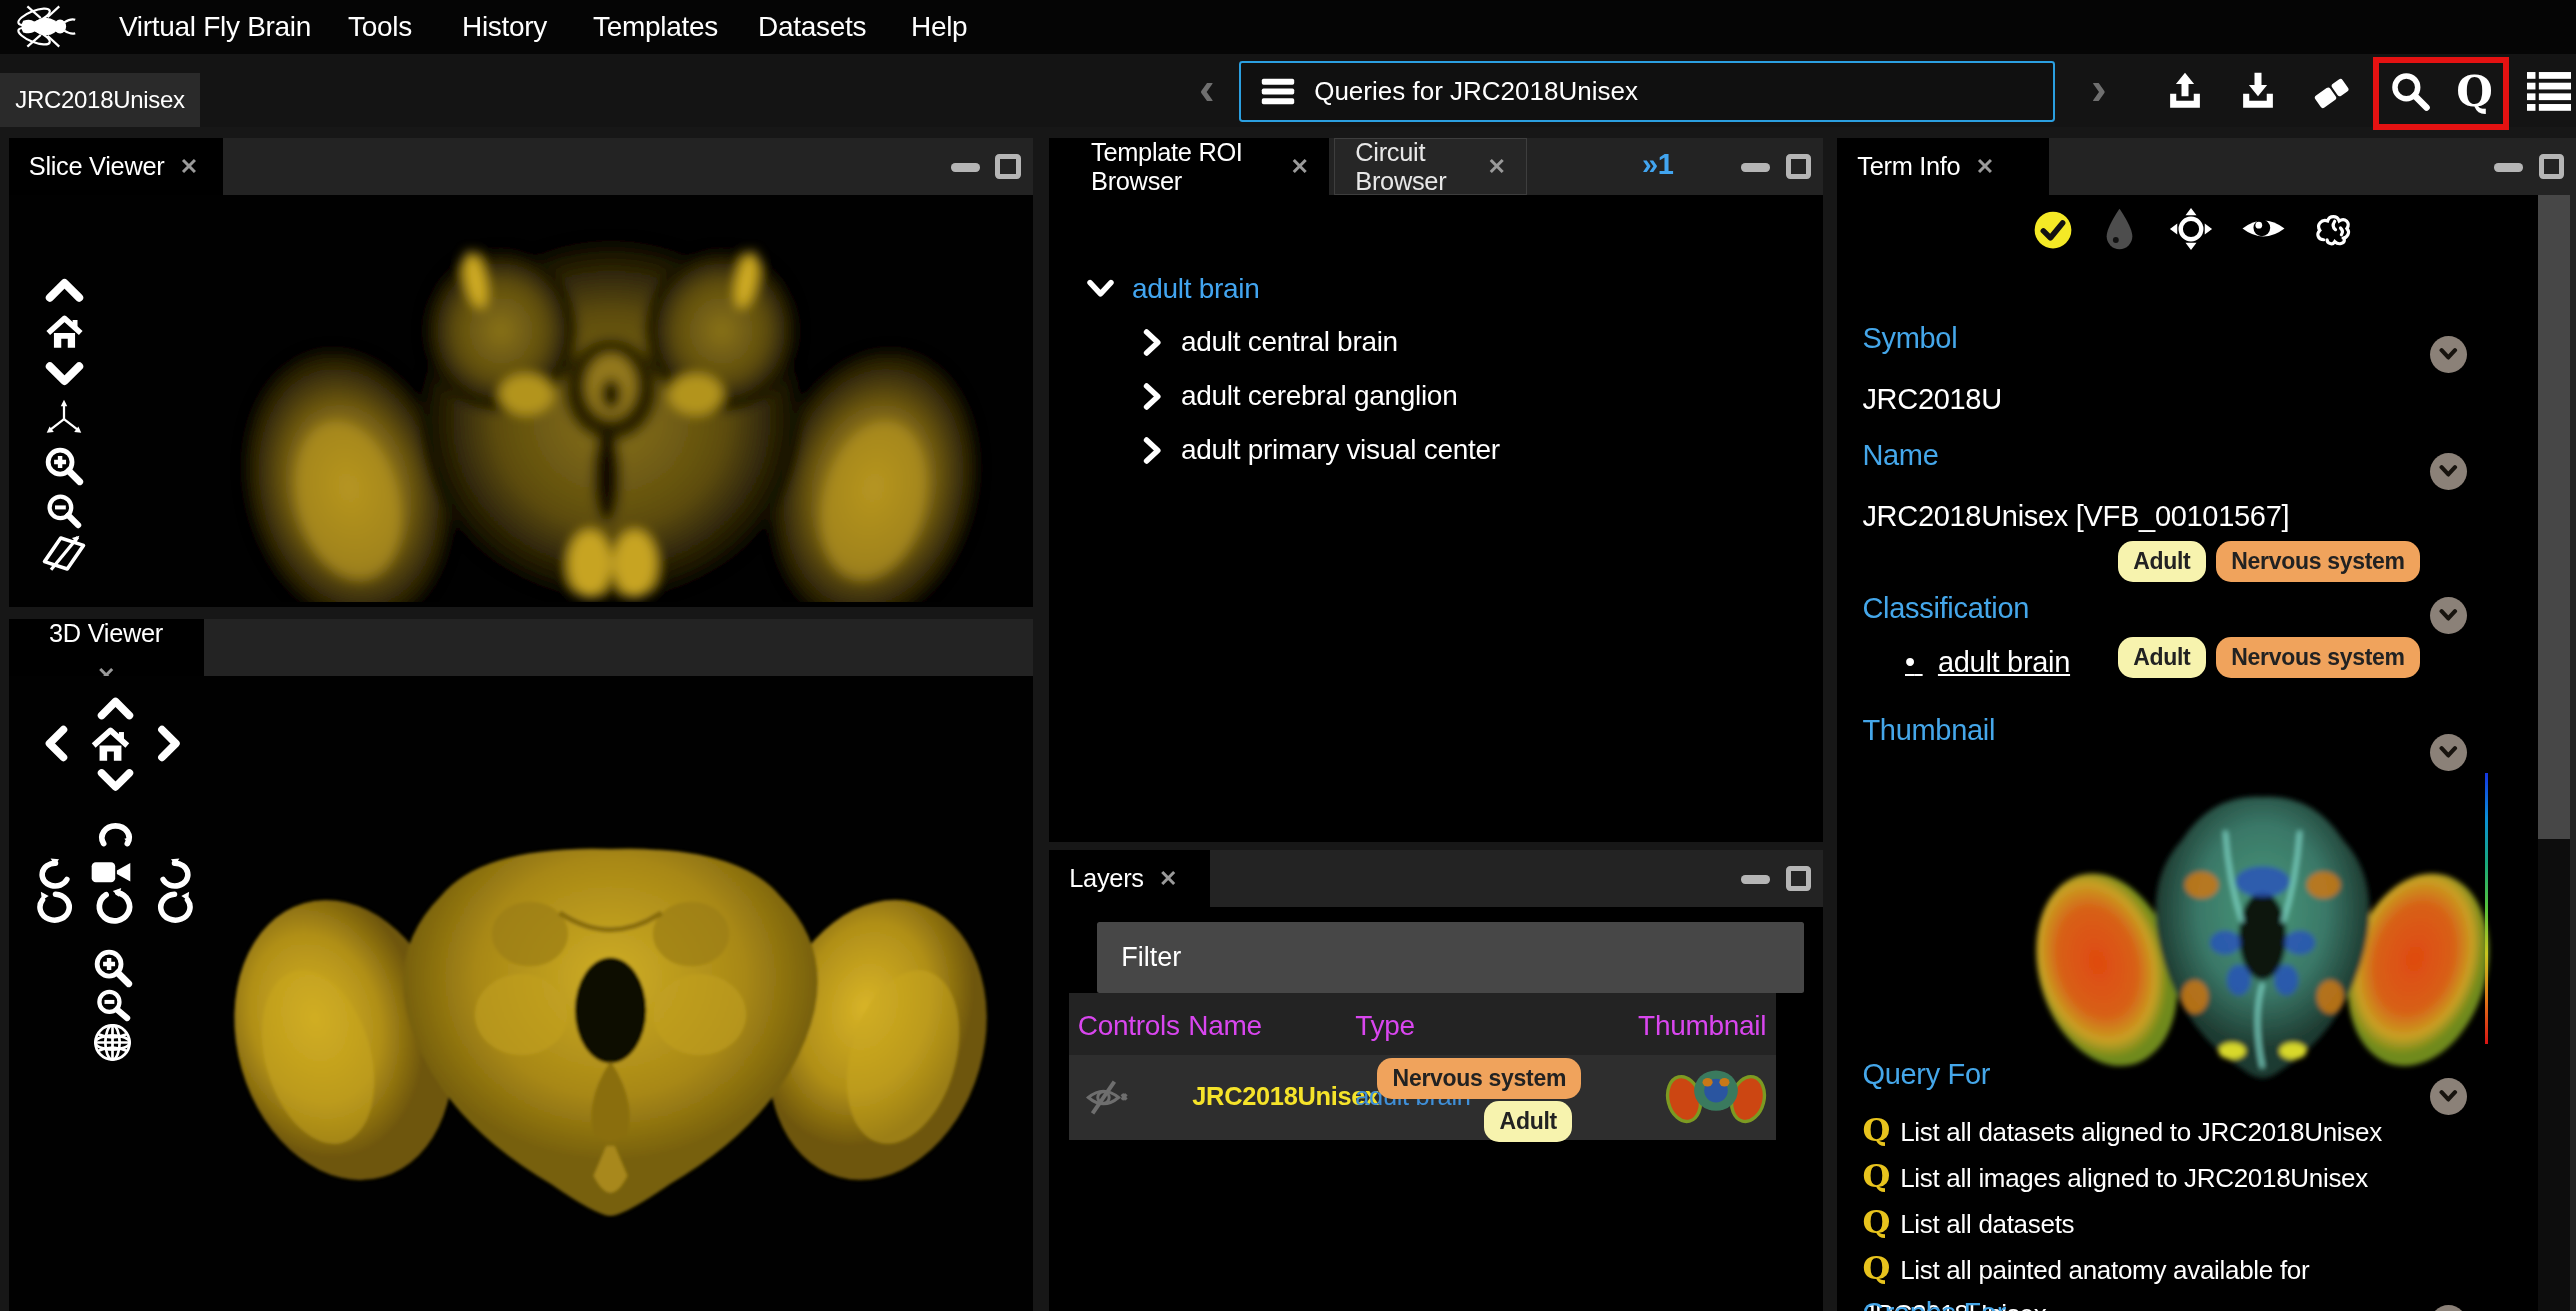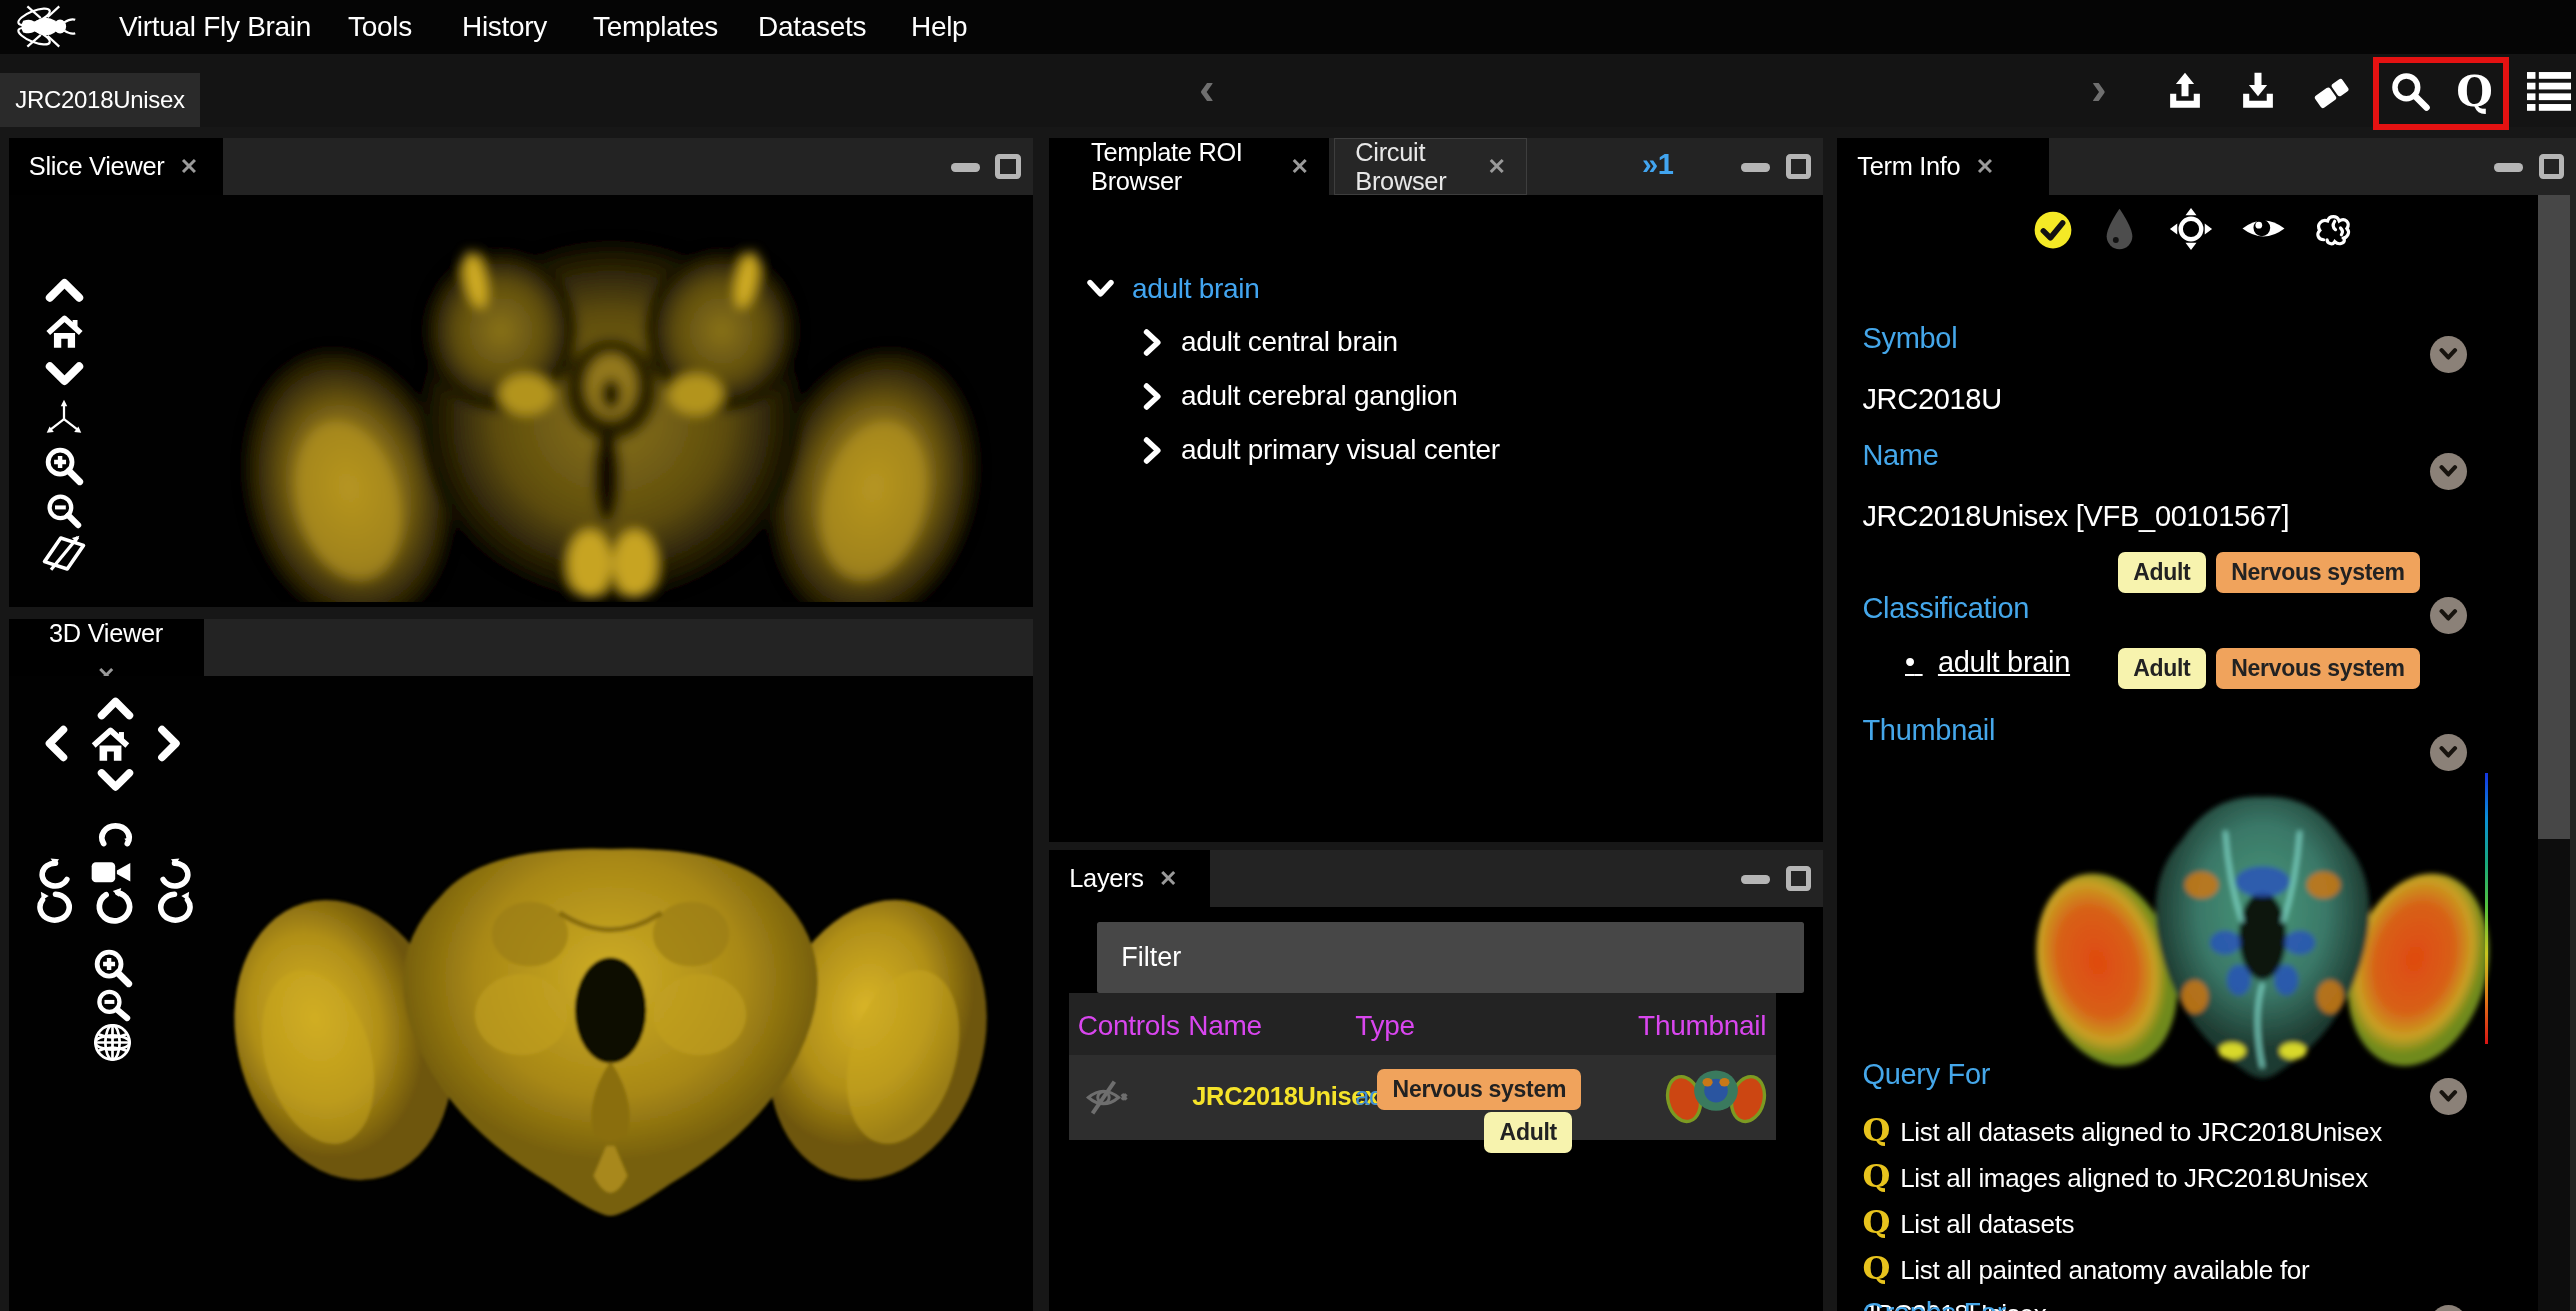--- a/index.html
+++ b/index.html
@@ -46,22 +46,22 @@
   
   .filter-bar { background:#474747; border-radius:2.5px; display:flex; align-items:center; padding:0 24px; }
   .filter-input { background:transparent; border:none; outline:none; color:#fff; font-size:27px;
                   font-family:"Liberation Sans",sans-serif; width:100%; }
   .filter-input::placeholder { color:#fff; opacity:1; }
   .tbl-head { background:#232323; color:#d946ef; font-size:28px; }
   .tbl-row { background:#2e2e2e; }
   .layer-name { color:#f5e32a; font-size:25.4px; font-weight:bold; cursor:pointer; }
   .layer-type { color:#3f8fd8; font-size:25.4px; cursor:pointer; }
 
-  .badge { display:inline-flex; align-items:center; justify-content:center; border-radius:7px;
-           font-size:23px; font-weight:bold; color:#222; padding:0 15.3px; height:41px;margin-top:11px; }
+  .badge { display:inline-flex; align-items:center; justify-content:center; border-radius:15px;
+           font-size:23px; font-weight:bold; color:#222; padding:0 15.3px; height:41px; }
   .badge.adult { background:#f7f3ae; }
   .badge.nervous { background:#f0a35c; }
 
   
   .ti-head { color:#45a7ea; font-size:29px; }
   .ti-val { color:#fff; font-size:29px; }
   .sec-chev { position:absolute; width:37px; height:37px; border-radius:50%; background:#8b8178; cursor:pointer;
               display:flex; align-items:center; justify-content:center; }
   .query-item { color:#fff; font-size:26px; line-height:44px; cursor:pointer; }
   .query-item .qq { color:#e7c31d; font-family:"DejaVu Serif",serif; font-weight:bold; font-size:32px; padding-right:10.2px; }
@@ -98,20 +98,30 @@
     <span class="abs nav-item" style="left:348px;">Tools</span>
     <span class="abs nav-item" style="left:462px;">History</span>
     <span class="abs nav-item" style="left:593px;">Templates</span>
     <span class="abs nav-item" style="left:758px;">Datasets</span>
     <span class="abs nav-item" style="left:911px;">Help</span>
   </div>
 
   <div class="abs bar2">
     <div class="abs session-tab">JRC2018Unisex</div>
     <span class="abs hist-chev" style="left:1199px;top:0;">‹</span>
+    <div class="abs query-input-wrap">
+      <span style="padding:0 18.6px;">
+        <svg class="icon" width="36" height="29" viewBox="0 0 42 34">
+          <rect x="2" y="2" width="38" height="7" rx="2" fill="#fff"></rect>
+          <rect x="2" y="13.5" width="38" height="7" rx="2" fill="#fff"></rect>
+          <rect x="2" y="25" width="38" height="7" rx="2" fill="#fff"></rect>
+        </svg>
+      </span>
+      <input class="query-input" type="text" value="Queries for JRC2018Unisex" style="">
+    </div>
     <span class="abs hist-chev" style="left:2091px;top:0;">›</span>
 
     <div class="abs tool-ic" style="left:2161px;">
       <svg class="icon" width="42" height="42" viewBox="0 0 24 24" fill="#fff">
         <path d="M12 1.5 L17.2 8 H14 V15 H10 V8 H6.8 Z"></path>
         <path d="M3.5 13.5 H7 V17.5 H17 V13.5 H20.5 V21.5 H3.5 Z"></path>
       </svg>
     </div>
     <div class="abs tool-ic" style="left:2234px;">
       <svg class="icon" width="42" height="42" viewBox="0 0 24 24" fill="#fff">

